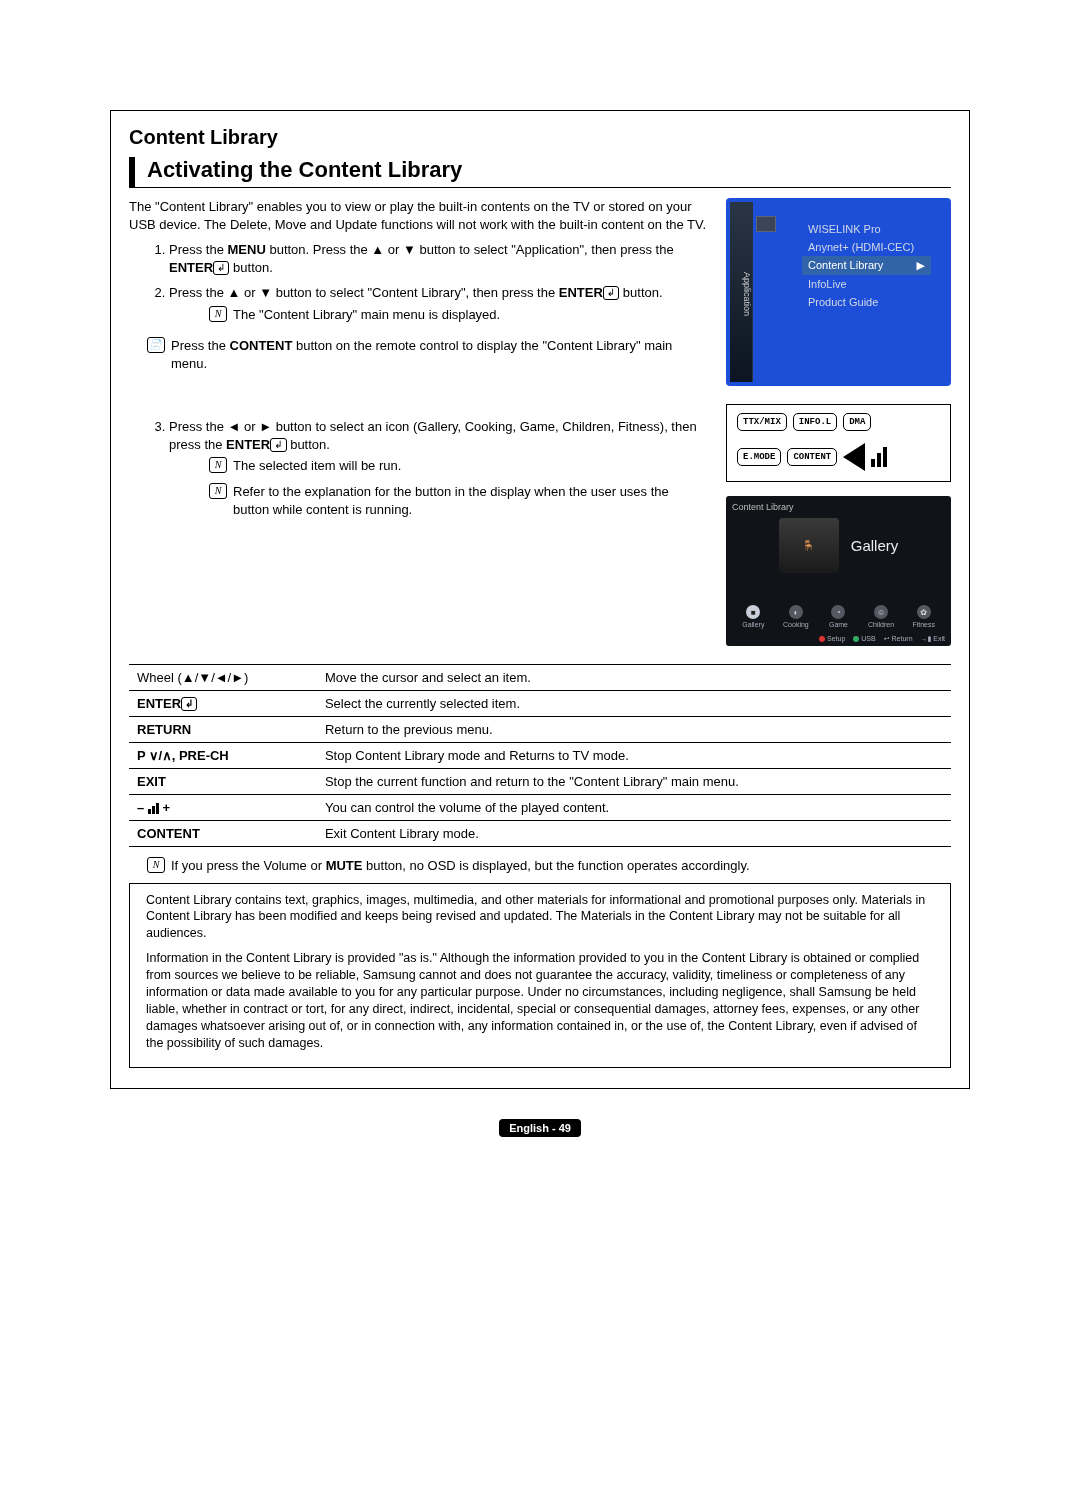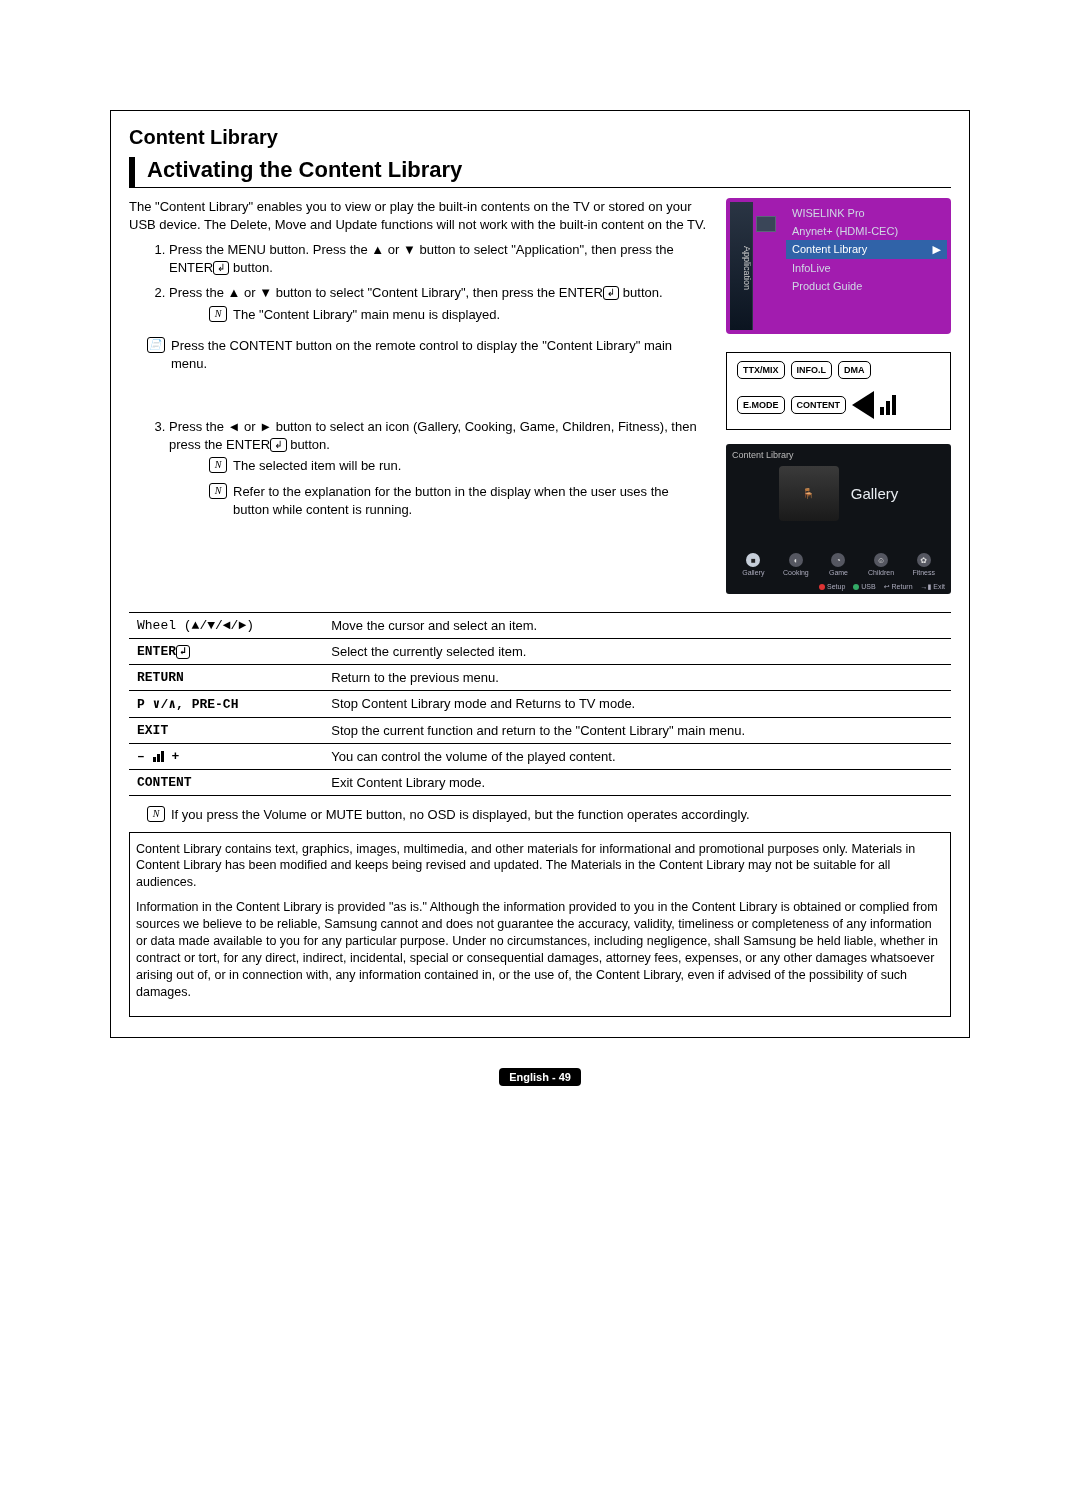--- a/index.html
+++ b/index.html
@@ -42,21 +42,21 @@
   }
   .two-col {
     display: flex;
     gap: 18px;
   }
   .left-col { flex: 1; }
   .right-col { width: 225px; }
   .intro { margin: 0 0 8px 0; line-height: 1.35; }
   ol.steps { margin: 0; padding-left: 40px; }
   ol.steps li { margin-bottom: 8px; line-height: 1.35; }
-  .bold-inline { font-weight: normal; }
+  .bold-inline { font-weight: bold; }
   .note-list { list-style: none; padding-left: 40px; margin: 4px 0 8px 0; }
   .note-list li { position: relative; padding-left: 24px; line-height: 1.35; margin-bottom: 3px; }
   .note-marker {
     position: absolute;
     left: 0;
     top: 0;
     width: 16px;
     height: 14px;
     border: 1px solid #000;
     border-radius: 3px;
@@ -72,27 +72,27 @@
     display: inline-block;
     border: 1px solid #000;
     border-radius: 3px;
     padding: 0 3px;
     font-size: 10px;
     line-height: 12px;
     vertical-align: 1px;
   }
   
   .tv-menu {
-    background: #a21caf;
+    background: #1d4ed8;
     border-radius: 4px;
     color: #d8dee6;
-    padding: 4px;
+    padding: 20px;
     font-size: 11px;
     position: relative;
-    height: 136px;
+    height: 188px;
     box-sizing: border-box;
   }
   .tv-sidebar {
     position: absolute;
     left: 4px;
     top: 4px;
     bottom: 4px;
     width: 22px;
     background: linear-gradient(#2a3544,#0b1420);
     border-right: 1px solid #2a3544;
@@ -121,20 +121,21 @@
   
   .remote-box {
     border: 1px solid #000;
     padding: 8px 10px 10px 10px;
     margin-top: 18px;
     display:flex;
     flex-wrap:wrap;
     gap:6px;
     align-items:center;
     position:relative;
+    font-family:Liberation Mono, monospace;
   }
   .rbtn {
     border: 1.5px solid #000;
     border-radius: 5px;
     font-size: 9px;
     font-weight: bold;
     padding: 3px 5px;
     text-align:center;
     display:inline-block;
   }
@@ -218,35 +219,35 @@
   }
   table.btable th, table.btable td {
     border-top: 1px solid #000;
     padding: 5px 8px;
     text-align: left;
     vertical-align: top;
   }
   table.btable tr:last-child td { border-bottom: 1px solid #000; }
   table.btable th { font-weight: bold; }
   .th-col1 { width: 160px; text-align:center; }
-  .col1 { text-align:center; font-weight:bold;font-family:Liberation Mono, monospace; }
+  .col1 { text-align:center; font-weight:bold; }
   .col1.normal { font-weight:normal; }
   .vol-sym {display:inline-flex;align-items:flex-end;gap:1px;vertical-align:-2px;}
   .vol-sym span{background:#000;width:3px;}
   .vol-sym span:nth-child(1){height:5px;}
   .vol-sym span:nth-child(2){height:8px;}
   .vol-sym span:nth-child(3){height:11px;}
   
   .footnote {
     list-style:none;padding-left:18px;margin:10px 0 8px 0;
   }
   .footnote li{position:relative;padding-left:24px;line-height:1.35;}
   .info-box {
     border:1px solid #000;
-    padding:8px 6px;
+    padding:8px 16px;
     margin-top:6px;
     font-size:12.5px;
     line-height:1.35;
   }
   .info-box p{margin:0 0 8px 0;}
   .info-box p:last-child{margin-bottom:8px;}
   .page-footer{
     text-align:center;
     margin-top:30px;
   }

